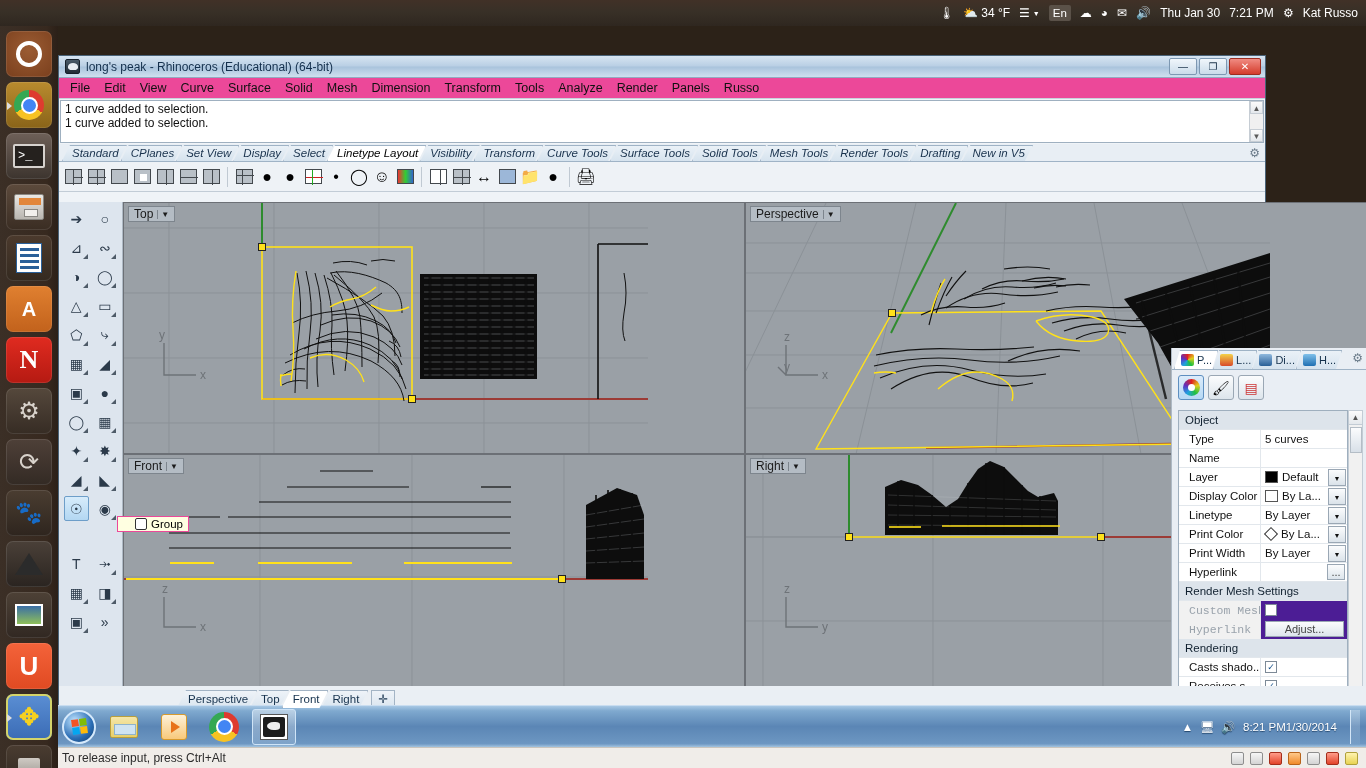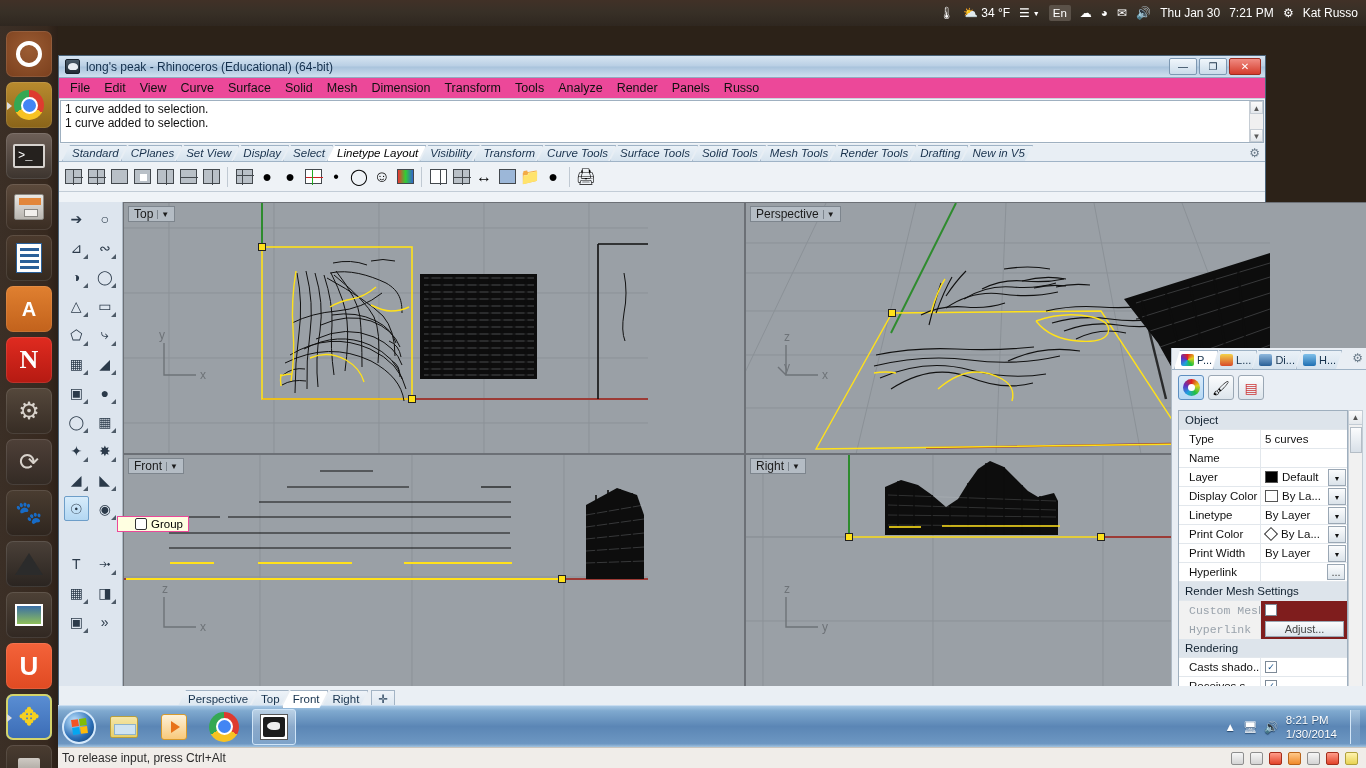--- a/index.html
+++ b/index.html
@@ -174,21 +174,21 @@
   .pib.sel{border-color:#5e8fc0;background:linear-gradient(#dcecfb,#b6d8f4);}
   .wheel{width:17px;height:17px;border-radius:50%;background:conic-gradient(#e02020,#e0d020,#20c040,#20a0e0,#6030c0,#e02020);display:flex;align-items:center;justify-content:center;}
   .wheel::after{content:"";width:7px;height:7px;border-radius:50%;background:#fff;}
 
   #proptable{position:absolute;left:6px;top:62px;width:170px;height:418px;background:#fff;border:1px solid #9fafbe;overflow:hidden;font-size:11.5px;color:#111;}
   .prow{display:flex;height:19px;border-bottom:1px solid #e2e7ec;align-items:center;}
   .prow.section{background:#dde4eb;font-weight:normal;padding-left:6px;color:#10202f;}
   .pkey{width:82px;padding-left:10px;border-right:1px solid #e2e7ec;height:19px;line-height:19px;overflow:hidden;white-space:nowrap;}
   .pkey.dim{color:#9aa3ac;background:#f1f1f1;font-family:Liberation Mono, monospace;}
   .pval{flex:1;display:flex;align-items:center;gap:4px;padding-left:4px;height:19px;overflow:hidden;white-space:nowrap;}
-  .pval.dim{color:#9aa3ac;background:#7f1d1d;}
+  .pval.dim{color:#9aa3ac;background:#4c1d95;}
   .pdd{width:18px;height:17px;border:1px solid #9aa7b4;background:linear-gradient(#fbfcfd,#dbe3ea);font-size:7px;text-align:center;line-height:17px;margin-left:auto;margin-right:1px;}
   .sw-black{width:13px;height:12px;background:#000;border:1px solid #555;}
   .sw-white{width:13px;height:12px;background:#fff;border:1px solid #555;}
   .sw-dia{width:12px;height:12px;position:relative;}
   .sw-dia::after{content:"";position:absolute;left:1px;top:1px;width:8px;height:8px;background:#fff;border:1px solid #333;transform:rotate(45deg);}
   .ckbox{width:12px;height:12px;border:1px solid #7d8a97;background:#fff;display:inline-flex;align-items:center;justify-content:center;font-size:9px;color:#16518a;line-height:9px;}
   .ckbox.off{background:#fff;}
   .btn-sm{height:16px;border:1px solid #9aa7b4;background:linear-gradient(#fbfcfd,#dde5ec);font-size:11px;color:#444;display:flex;align-items:center;justify-content:center;}
   .spinner{width:17px;height:16px;border:1px solid #b4bdc6;background:linear-gradient(#fbfcfd,#e4eaef);margin-left:auto;margin-right:2px;font-size:6px;text-align:center;line-height:7px;color:#667;}
   #pscroll{position:absolute;right:4px;top:62px;width:15px;height:418px;background:#f1f1f1;border:1px solid #c3ccd5;}
@@ -204,21 +204,21 @@
   .tb-item.active{border:1px solid #cfe4f7;background:linear-gradient(rgba(255,255,255,.45),rgba(255,255,255,.12));}
   .folder-ic{width:28px;height:22px;background:linear-gradient(#f5e6a8,#e8cf6a);border:1px solid #b99f3c;border-radius:2px 3px 2px 2px;position:relative;}
   .folder-ic::after{content:"";position:absolute;left:3px;bottom:2px;width:20px;height:9px;background:#cfe3f2;border:1px solid #8fb3cc;}
   .wmp-ic{width:26px;height:26px;border-radius:3px;background:linear-gradient(#fdf1d8,#f8c97b);border:1px solid #d79b2e;display:flex;align-items:center;justify-content:center;}
   .wmp-ic::after{content:"";width:0;height:0;border-left:9px solid #e8731a;border-top:6px solid transparent;border-bottom:6px solid transparent;margin-left:3px;}
   .rhino-tb{width:28px;height:26px;background:#fff;border:1px solid #555;display:flex;align-items:center;justify-content:center;}
   .rhino-tb .rh{width:22px;height:20px;background:#1c1c1c;border-radius:2px;position:relative;}
   .rhino-tb .rh::after{content:"";position:absolute;left:4px;top:5px;width:13px;height:8px;background:#efefef;border-radius:60% 40% 40% 60%;}
   #wintaskbar .tspacer{flex:1;}
   #wintray{display:flex;align-items:center;gap:7px;padding-right:6px;font-size:11.5px;color:#fff;text-shadow:0 1px 1px #25486e;}
-  .tray-clock{display:flex;flex-direction:column;align-items:flex-start;line-height:14px;}
+  .tray-clock{display:flex;flex-direction:row;align-items:center;line-height:14px;}
   #wintray .showdesk{width:10px;height:34px;margin-left:6px;background:linear-gradient(rgba(255,255,255,.3),rgba(255,255,255,.05));border-left:1px solid #d3e6f7;}
 
   
   #vmstatus{position:absolute;left:58px;top:747px;width:1308px;height:21px;background:#f0ede9;border-top:1px solid #c9c4bd;display:flex;align-items:center;font-size:12px;color:#2b2b2b;padding-left:4px;}
   #vmstatus .vmsp{flex:1;}
   #vmstatus .icons{display:flex;gap:6px;padding-right:8px;align-items:center;}
   .vmi{width:13px;height:13px;border:1px solid #8e8e8e;background:linear-gradient(#f6f6f6,#d4d4d4);border-radius:2px;}
   .vmi.red{background:linear-gradient(#ff9d8a,#e2432a);border-color:#a32d1b;}
   .vmi.orange{background:linear-gradient(#ffc98a,#f08a2a);border-color:#b8641a;}
   .vmi.yellow{background:linear-gradient(#fff3b0,#e8d352);border-color:#b0a03a;}

